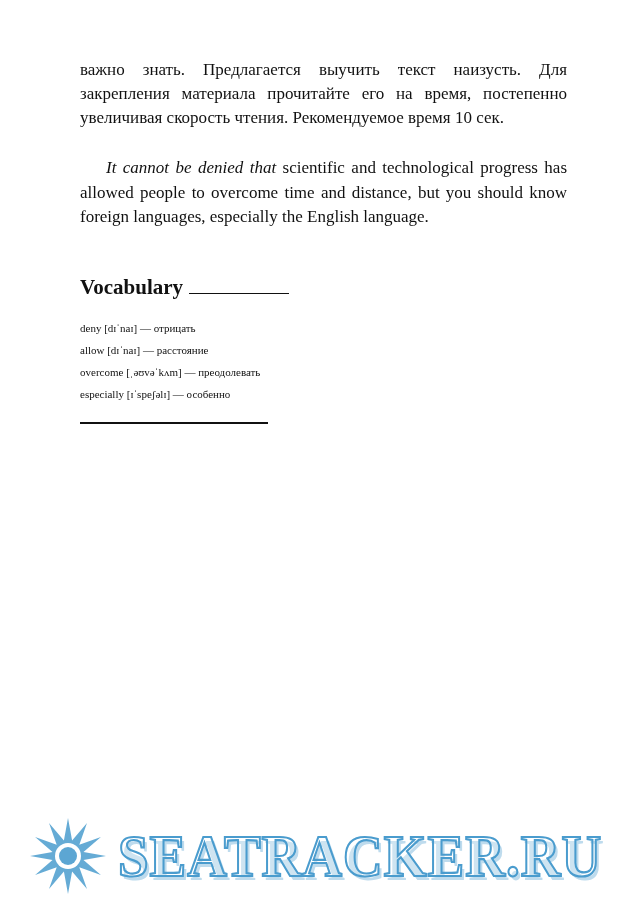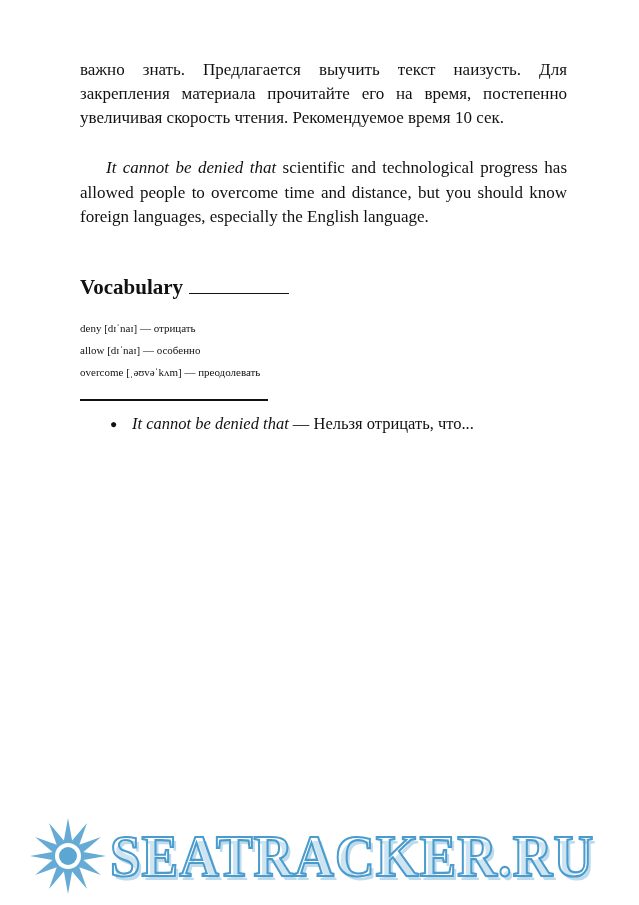--- a/index.html
+++ b/index.html
@@ -59,21 +59,21 @@
   }
 
   .watermark {
     position: absolute;
     left: 28px;
     right: 20px;
     bottom: 6px;
     height: 86px;
     display: flex;
     align-items: center;
-    gap: 2px;
+    gap: 10px;
   }
   .wm-icon { flex: 0 0 auto; }
   .wm-text {
     font-family: "Liberation Serif", "DejaVu Serif", serif;
     font-weight: bold;
     font-size: 55px;
     letter-spacing: 1px;
     white-space: nowrap;
     color: rgba(255, 255, 255, 0.25);
     -webkit-text-stroke: 2px #4a9cce;
@@ -95,32 +95,36 @@
 
   <div class="vocab-list">
     <div class="vocab-row">
       <span>deny</span>
       <span>[dɪˈnaɪ]</span>
       <span>— отрицать</span>
     </div>
     <div class="vocab-row">
       <span>allow</span>
       <span>[dɪˈnaɪ]</span>
-      <span>— особенно</span>
+      <span>— расстояние</span>
     </div>
     <div class="vocab-row">
       <span>overcome</span>
       <span>[ˌəʊvəˈkʌm]</span>
       <span>— преодолевать</span>
     </div>
+    <div class="vocab-row">
+      <span>especially</span>
+      <span>[ɪˈspeʃəlɪ]</span>
+      <span>— особенно</span>
+    </div>
   </div>
 
   <div class="note-sep"></div>
 
-  <div class="note"><span class="bullet">●</span><em>It cannot be denied that</em><span> — Нельзя отрицать, что...</span></div>
 
 </div>
 
 <div class="watermark">
   <svg class="wm-icon" width="80" height="80" viewBox="0 0 80 80" aria-hidden="true">
     <polygon fill="#4a9cce" opacity="0.85" points="78,40 55.5,44.1 72.9,59 51.3,51.3 59,72.9 44.1,55.5 40,78 35.9,55.5 21,72.9 28.7,51.3 7.1,59 24.5,44.1 2,40 24.5,35.9 7.1,21 28.7,28.7 21,7.1 35.9,24.5 40,2 44.1,24.5 59,7.1 51.3,28.7 72.9,21 55.5,35.9"></polygon>
     <circle cx="40" cy="40" r="13" fill="#ffffff"></circle>
     <circle cx="40" cy="40" r="9" fill="#4a9cce" opacity="0.9"></circle>
   </svg>
   <span class="wm-text">SEATRACKER.RU</span>

